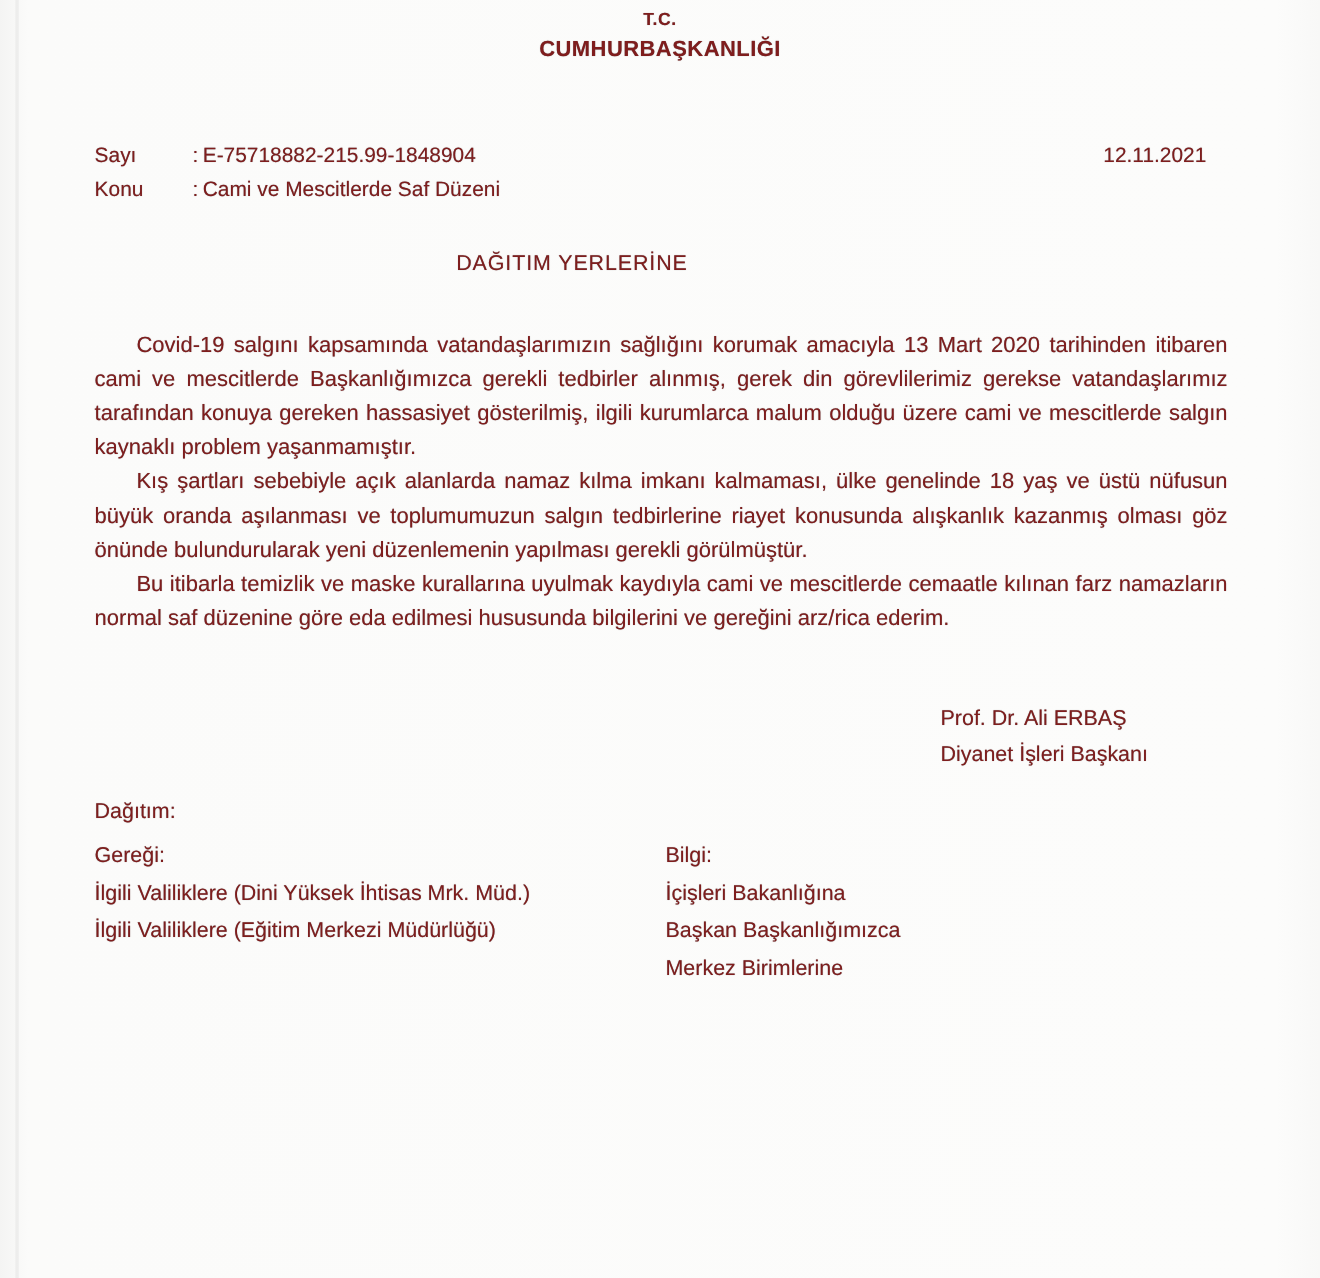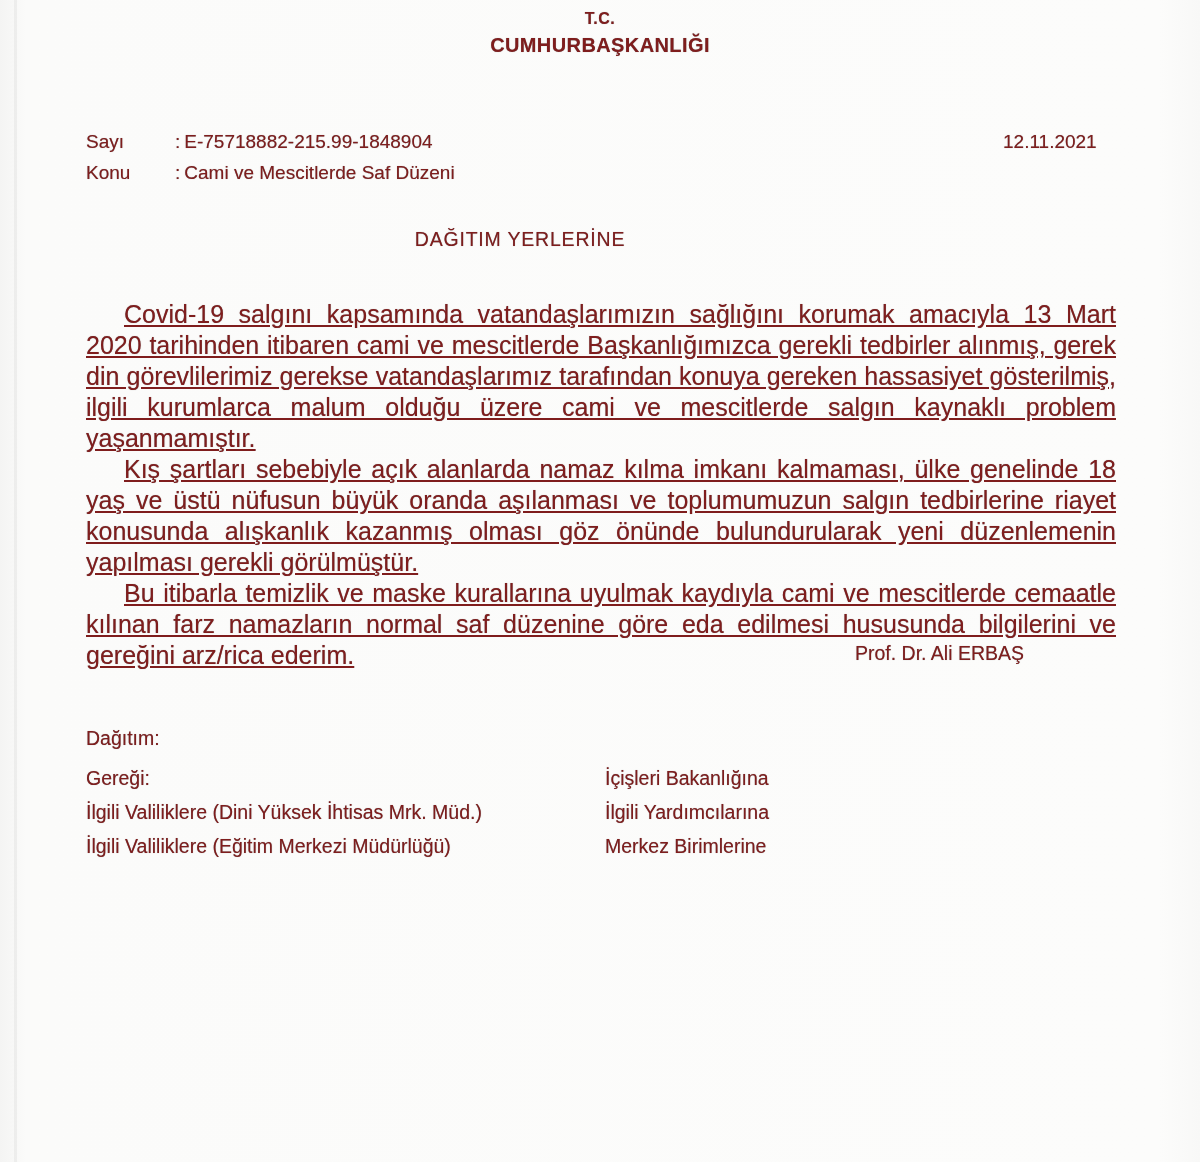--- a/index.html
+++ b/index.html
@@ -85,24 +85,23 @@
     text-align: center;
     font-size: 19.5px;
     letter-spacing: 0.8px;
     font-weight: 500;
   }
   .body-text {
     position: absolute;
     top: 299px;
     left: 86px;
     width: 1030px;
-    font-size: 25px;
+    font-size: 20px;
     line-height: 31px;
     text-align: justify;
-    text-decoration: underline;
   }
   .body-text p {
     margin: 0;
     text-indent: 38px;
   }
   .signature {
     position: absolute;
     top: 637px;
     left: 855px;
     width: 310px;
@@ -152,28 +151,30 @@
   <div class="salutation ink">DAĞITIM YERLERİNE</div>
 
   <div class="body-text ink">
     <p>Covid-19 salgını kapsamında vatandaşlarımızın sağlığını korumak amacıyla 13 Mart 2020 tarihinden itibaren cami ve mescitlerde Başkanlığımızca gerekli tedbirler alınmış, gerek din görevlilerimiz gerekse vatandaşlarımız tarafından konuya gereken hassasiyet gösterilmiş, ilgili kurumlarca malum olduğu üzere cami ve mescitlerde salgın kaynaklı problem yaşanmamıştır.</p>
     <p>Kış şartları sebebiyle açık alanlarda namaz kılma imkanı kalmaması, ülke genelinde 18 yaş ve üstü nüfusun büyük oranda aşılanması ve toplumumuzun salgın tedbirlerine riayet konusunda alışkanlık kazanmış olması göz önünde bulundurularak yeni düzenlemenin yapılması gerekli görülmüştür.</p>
     <p>Bu itibarla temizlik ve maske kurallarına uyulmak kaydıyla cami ve mescitlerde cemaatle kılınan farz namazların normal saf düzenine göre eda edilmesi hususunda bilgilerini ve gereğini arz/rica ederim.</p>
   </div>
 
   <div class="signature ink">
     <div>Prof. Dr. Ali ERBAŞ</div>
+    <div>Diyanet İşleri Başkanı</div>
   </div>
 
   <div class="dist-heading ink">Dağıtım:</div>
 
   <div class="dist-col left ink">
     <span class="col-label">Gereği:</span>
     <span class="item">İlgili Valiliklere (Dini Yüksek İhtisas Mrk. Müd.)</span>
     <span class="item">İlgili Valiliklere (Eğitim Merkezi Müdürlüğü)</span>
   </div>
 
   <div class="dist-col right ink">
+    <span class="col-label">Bilgi:</span>
     <span class="item">İçişleri Bakanlığına</span>
-    <span class="item">İlgili Yardımcılarına</span>
+    <span class="item">Başkan Başkanlığımızca</span>
     <span class="item">Merkez Birimlerine</span>
   </div>
 </div>
 
 </body></html>

